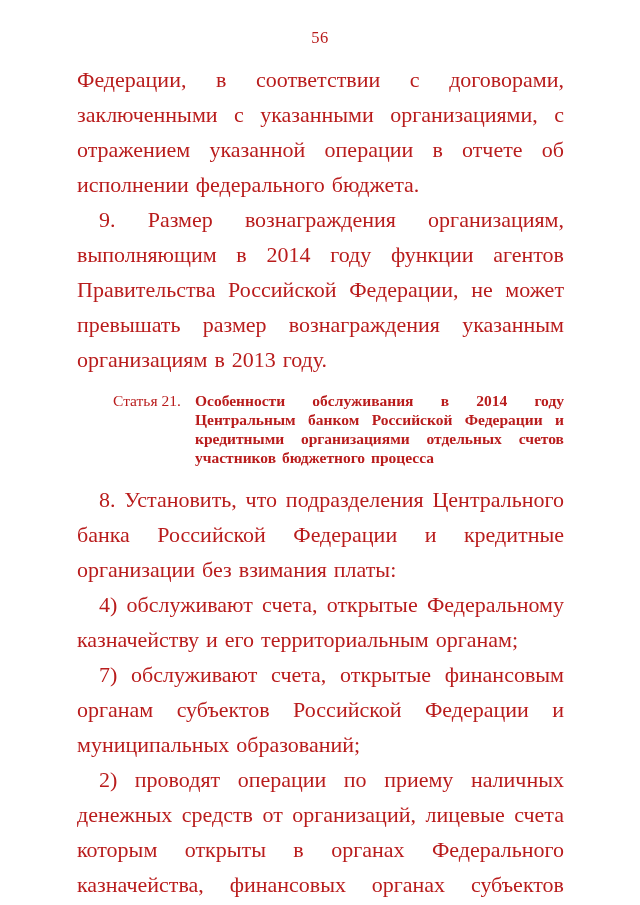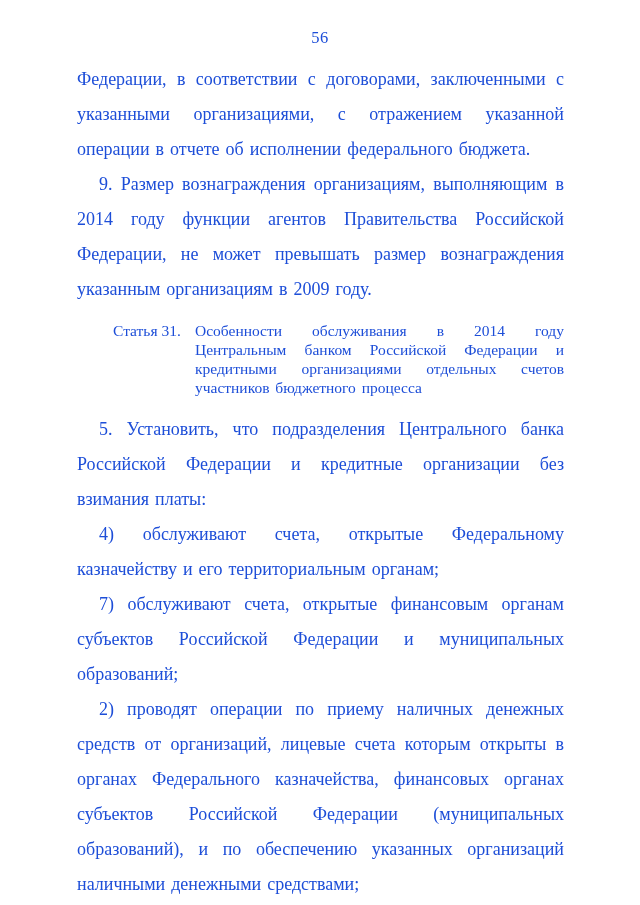--- a/index.html
+++ b/index.html
@@ -6,82 +6,82 @@
     margin: 0;
     padding: 0;
     background: #ffffff;
   }
   .page {
     position: relative;
     width: 640px;
     height: 905px;
     background: #ffffff;
     font-family: "Liberation Serif", serif;
-    color: #1d4ed8;
+    color: #b91c1c;
     overflow: hidden;
   }
   .page-number {
     padding-top: 29px;
     text-align: center;
     font-size: 16.5px;
     line-height: 18px;
     letter-spacing: 0.5px;
   }
   .content {
     margin-left: 77px;
     margin-top: 15px;
     width: 487px;
   }
   .para {
     margin: 0;
-    font-size: 18px;
+    font-size: 22px;
     line-height: 35px;
     text-align: justify;
     word-spacing: 1.5px;
   }
   .para.indent {
     text-indent: 22px;
   }
   .article-heading {
     display: flex;
     margin: 14px 0 15px 36px;
     width: 451px;
   }
   .article-label {
     flex: 0 0 82px;
     font-size: 15.5px;
     line-height: 19px;
     white-space: nowrap;
   }
   .article-title {
     flex: 1;
-    font-weight: normal;
+    font-weight: bold;
     font-size: 15.5px;
     line-height: 19px;
     text-align: justify;
     word-spacing: 2px;
   }
 </style>
 </head>
 <body>
 
 <div class="page">
   <div class="page-number">56</div>
 
   <div class="content">
     <p class="para">Федерации, в соответствии с договорами, заключенными с указанными организациями, с отражением указанной операции в отчете об исполнении федерального бюджета.</p>
 
-    <p class="para indent">9. Размер вознаграждения организациям, выполняющим в 2014 году функции агентов Правительства Российской Федерации, не может превышать размер вознаграждения указанным организациям в 2009 году.</p>
+    <p class="para indent">9. Размер вознаграждения организациям, выполняющим в 2014 году функции агентов Правительства Российской Федерации, не может превышать размер вознаграждения указанным организациям в 2013 году.</p>
 
     <div class="article-heading">
-      <span class="article-label">Статья 31.</span>
+      <span class="article-label">Статья 21.</span>
       <span class="article-title">Особенности обслуживания в 2014 году Центральным банком Российской Федерации и кредитными организациями отдельных счетов участников бюджетного процесса</span>
     </div>
 
-    <p class="para indent">5. Установить, что подразделения Центрального банка Российской Федерации и кредитные организации без взимания платы:</p>
+    <p class="para indent">8. Установить, что подразделения Центрального банка Российской Федерации и кредитные организации без взимания платы:</p>
 
     <p class="para indent">4) обслуживают счета, открытые Федеральному казначейству и его территориальным органам;</p>
 
     <p class="para indent">7) обслуживают счета, открытые финансовым органам субъектов Российской Федерации и муниципальных образований;</p>
 
     <p class="para indent">2) проводят операции по приему наличных денежных средств от организаций, лицевые счета которым открыты в органах Федерального казначейства, финансовых органах субъектов Российской Федерации (муниципальных образований), и по обеспечению указанных организаций наличными денежными средствами;</p>
   </div>
 </div>
 
 </body></html>

